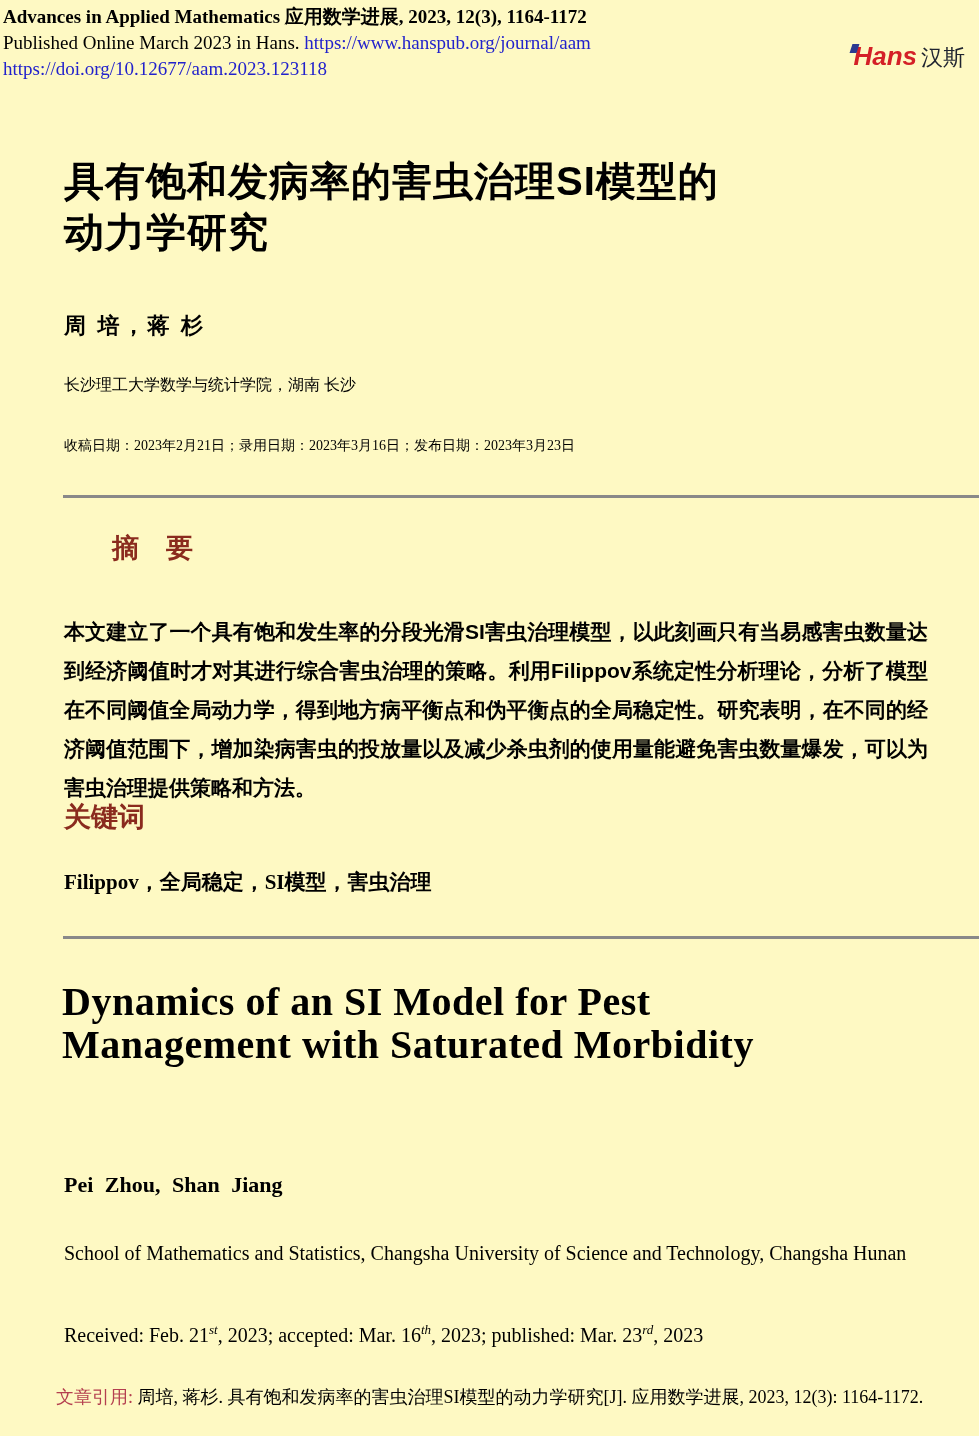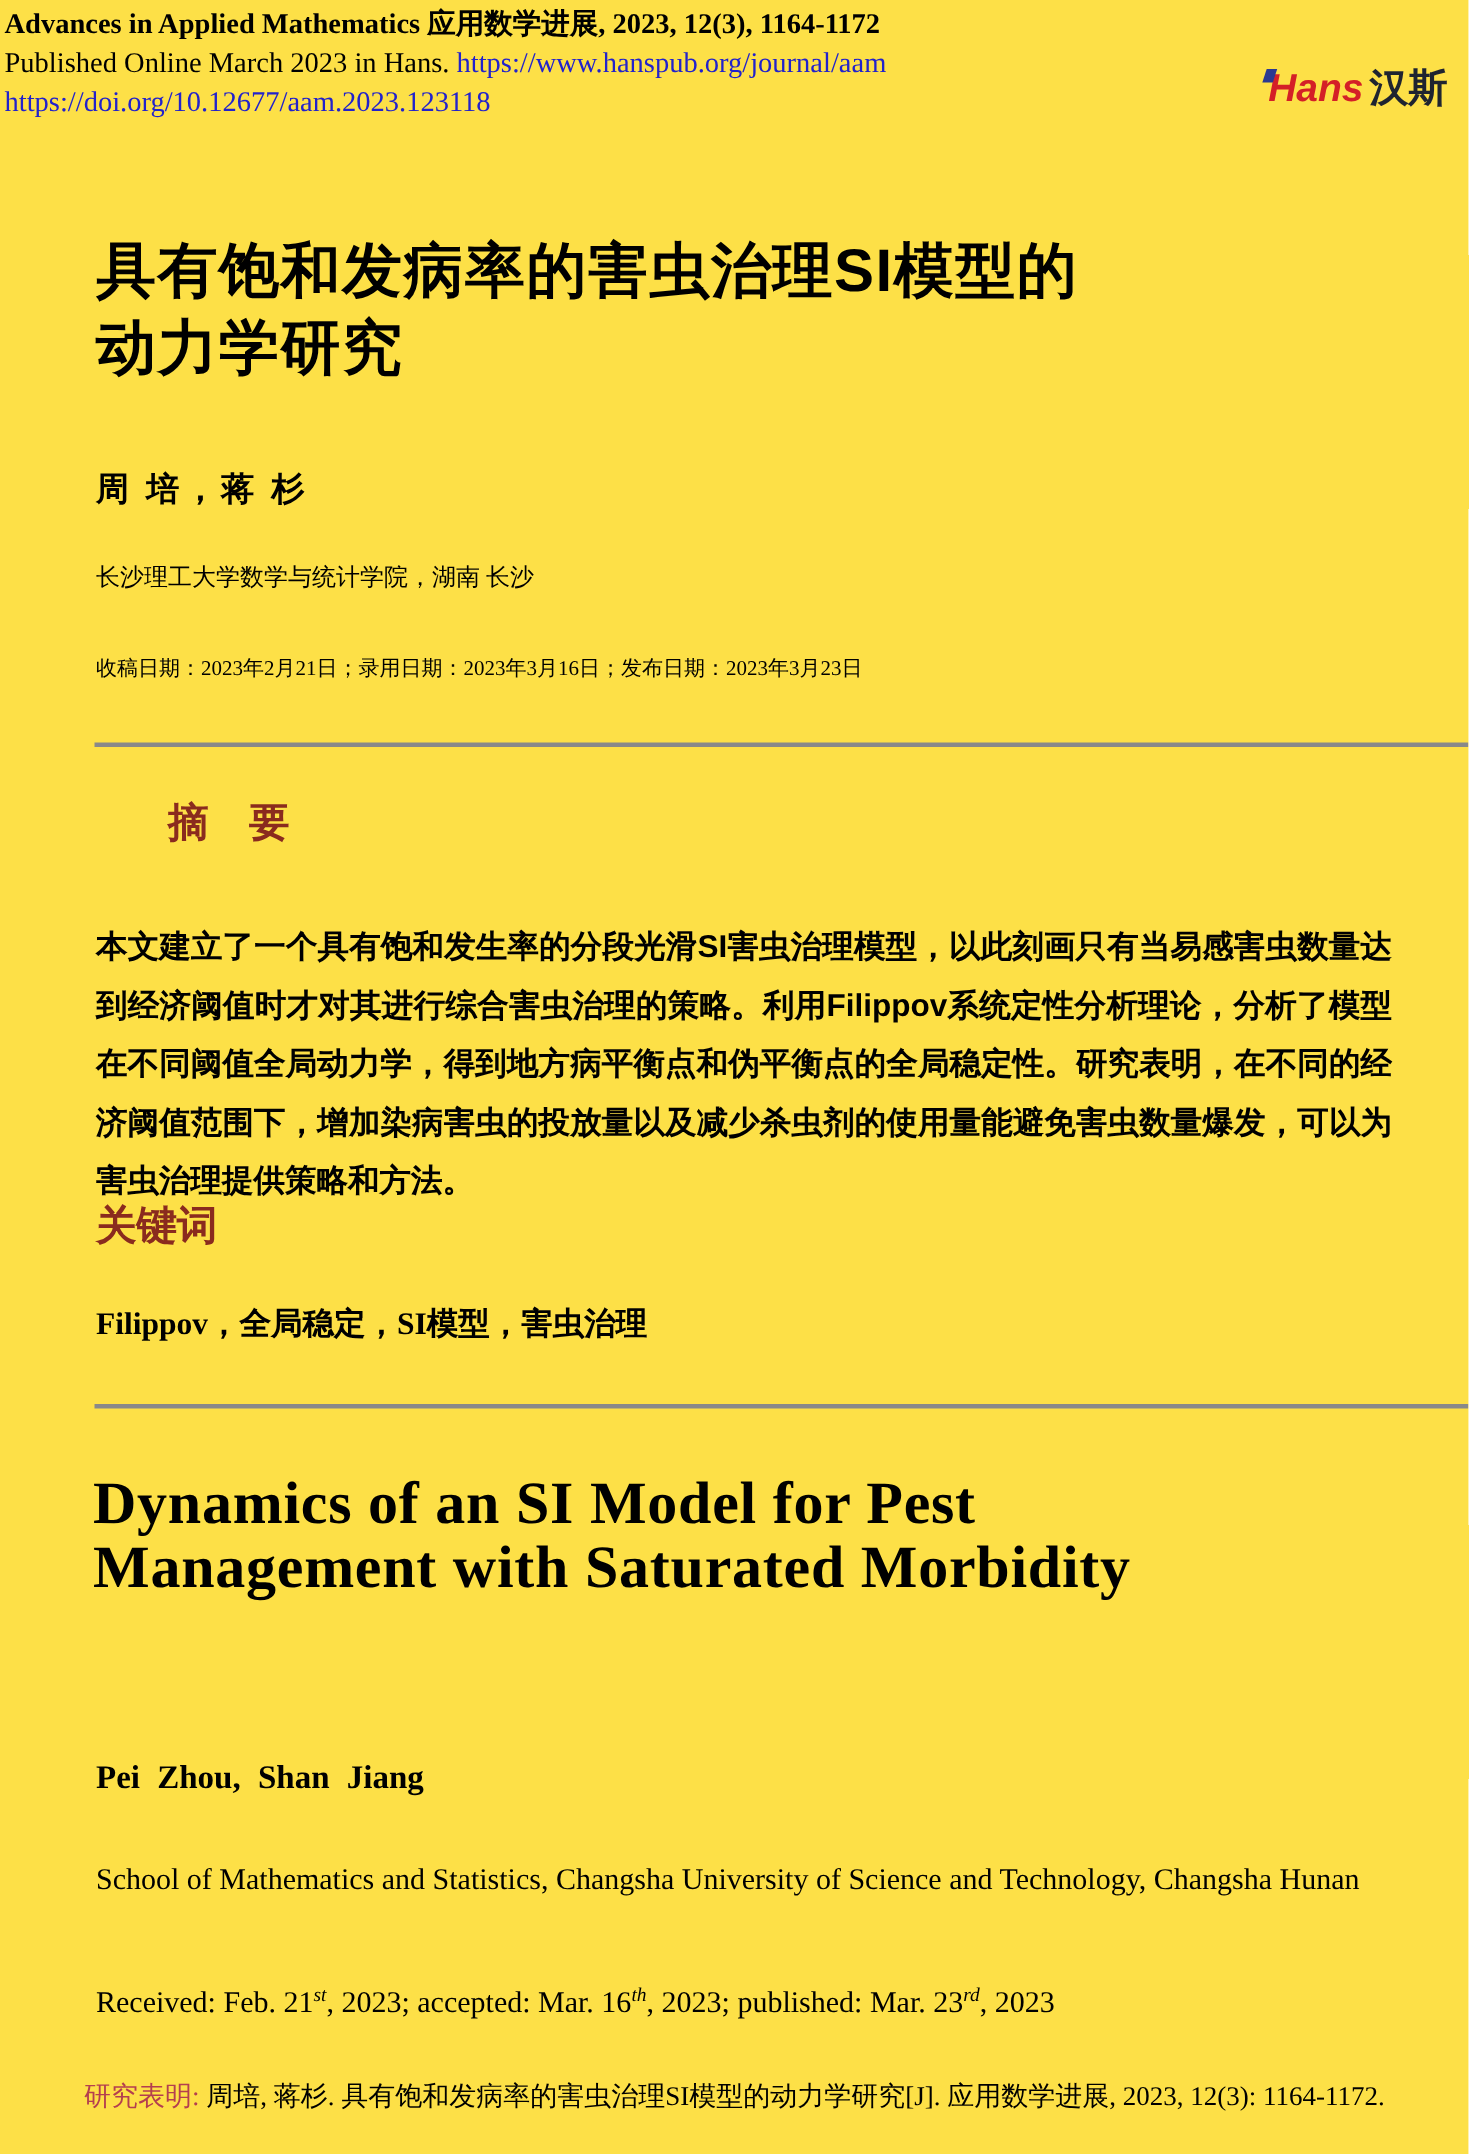--- a/index.html
+++ b/index.html
@@ -9,21 +9,21 @@
     --logo-red:#d42027;
     --logo-dark:#1f2430;
     --logo-blue:#2b3990;
     --rule-gray:#898989;
   }
   *{margin:0;padding:0;box-sizing:border-box;}
   html,body{background:#ffffff;}
   .page{
     position:relative;
     width:979px;height:1436px;
-    background:#fde047;
+    background:#fef9c3;
     overflow:hidden;
     font-family:"Liberation Serif", serif;
     color:#000000;
   }
   
   .hdr{position:absolute;left:3px;top:4px;font-size:19px;line-height:26px;}
   .hdr-line1{font-weight:bold;}
   .hdr a{color:var(--link-blue);text-decoration:none;}
   .logo{position:absolute;right:14px;top:41px;white-space:nowrap;}
   .logo-latin{
@@ -32,21 +32,21 @@
     font-weight:bold;font-style:italic;
     font-size:26px;color:var(--logo-red);
   }
   .logo-latin::before{
     content:"";position:absolute;left:-2px;top:3px;
     width:7px;height:9px;background:var(--logo-blue);
     transform:skewX(-18deg);
   }
   .logo-cjk{
     font-family:"Liberation Sans", sans-serif;
-    font-weight:bold;font-size:26px;color:var(--logo-dark);
+    font-weight:normal;font-size:22px;color:var(--logo-dark);
     margin-left:4px;
   }
   
   .title-zh{
     position:absolute;left:64px;top:156px;max-width:690px;
     font-family:Liberation Sans, sans-serif;
     font-weight:bold;font-size:40px;line-height:51px;letter-spacing:1px;
   }
   .authors-zh{
     position:absolute;left:64px;top:311px;
@@ -134,17 +134,17 @@
   <h2 class="title-en">Dynamics of an SI Model for Pest Management with Saturated Morbidity</h2>
   <div class="authors-en">Pei Zhou, Shan Jiang</div>
   <div class="affil-en">School of Mathematics and Statistics, Changsha University of Science and Technology, Changsha Hunan</div>
 
   <div class="received">
     <span>Received: Feb. 21</span><sup>st</sup><span>, 2023; accepted: Mar. 16</span><sup>th</sup><span>, 2023; published: Mar. 23</span><sup>rd</sup><span>, 2023</span>
   </div>
 
   <div class="footer">
     <div>
-      <span class="cite-label">研究表明: </span><span>周培, 蒋杉. 具有饱和发病率的害虫治理SI模型的动力学研究[J]. 应用数学进展, 2023, 12(3): 1164-1172.</span>
+      <span class="cite-label">文章引用: </span><span>周培, 蒋杉. 具有饱和发病率的害虫治理SI模型的动力学研究[J]. 应用数学进展, 2023, 12(3): 1164-1172.</span>
     </div>
   </div>
 
 </div>
 
 </body></html>

